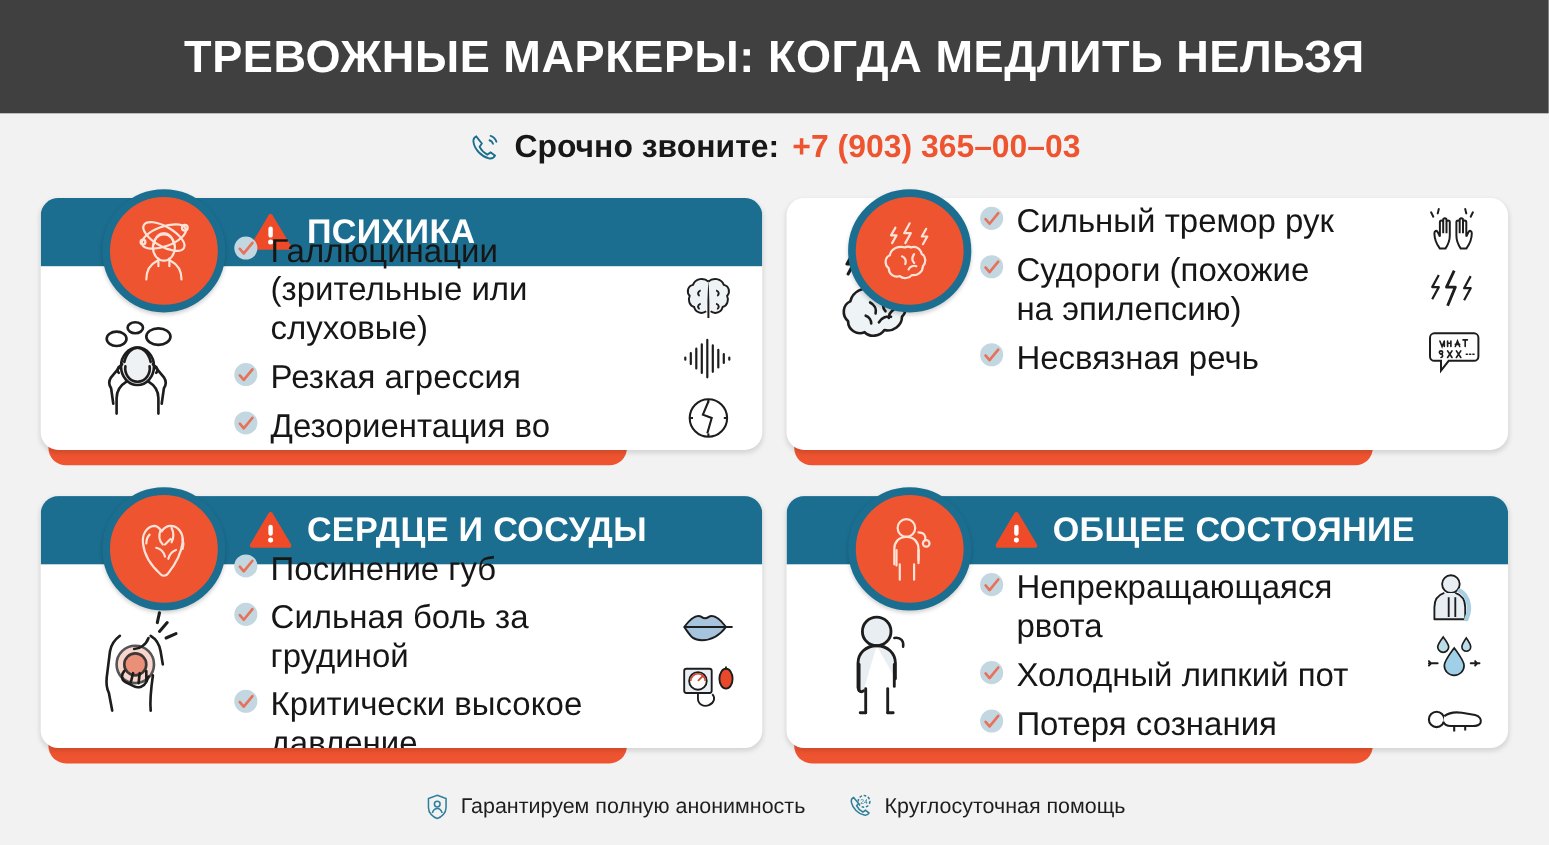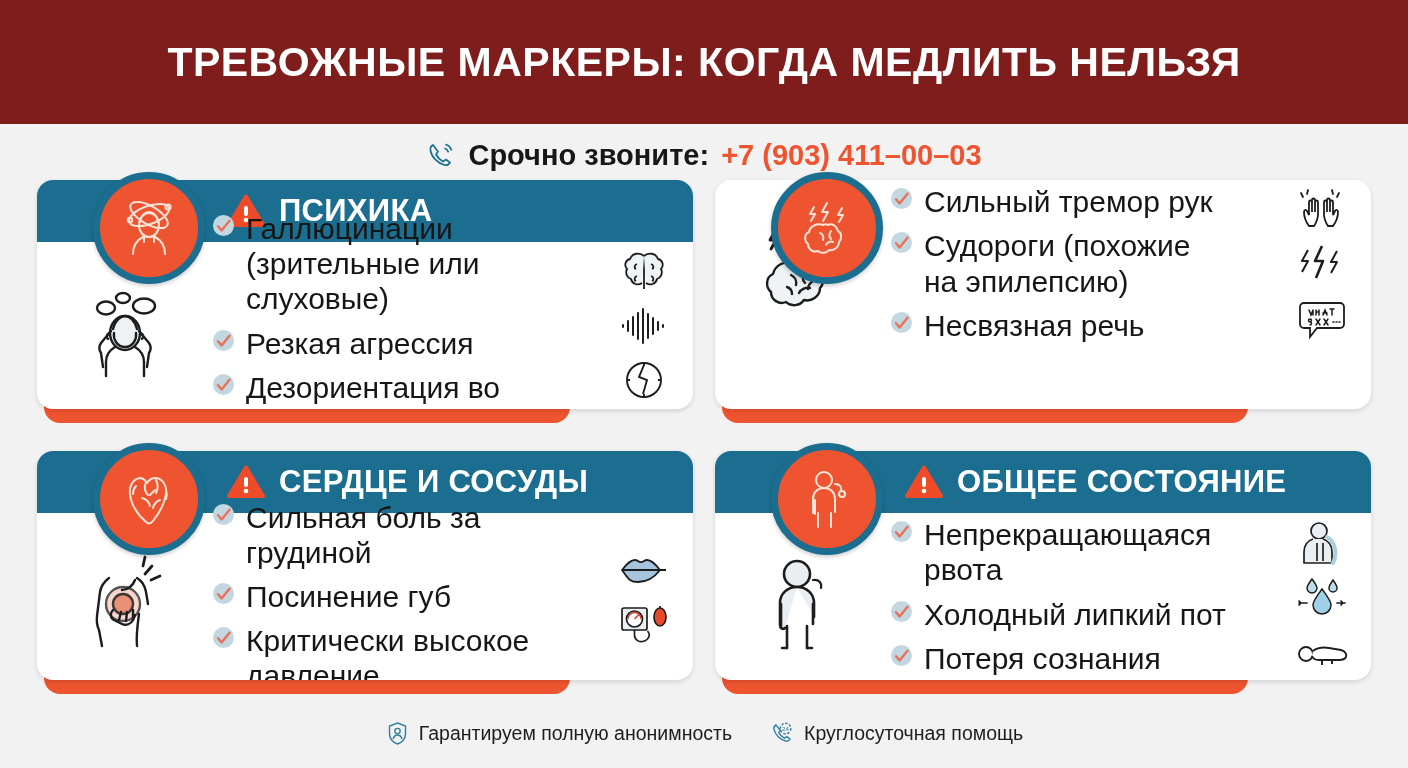--- a/index.html
+++ b/index.html
@@ -9,22 +9,22 @@
     height: 768px;
     background: #f2f2f2;
     font-family: "Liberation Sans", sans-serif;
     overflow: hidden;
     position: relative;
   }
 
   
   .banner {
     width: 1408px;
-    height: 124px;
-    background: #7f1d1d;
+    height: 103px;
+    background: #404040;
     display: flex;
     align-items: center;
     justify-content: center;
   }
   .banner-title {
     color: #ffffff;
     font-size: 41px;
     font-weight: bold;
     letter-spacing: 0.5px;
     text-transform: uppercase;
@@ -213,21 +213,21 @@
 </div>
 
 <div class="call-row">
   <span class="call-icon">
     <svg viewBox="0 0 30 30" fill="none" stroke="#1b6e90" stroke-width="1.7" stroke-linecap="round">
       <path d="M7 5c-2 1-3 3-2.5 5.5C5.5 17 12 23.5 18.5 25c2.5.5 4.5-.5 5.5-2.5l-4-3-3 2c-2.5-1.3-5.7-4.5-7-7l2-3-5-6.5z"></path>
       <path d="M20 4.5c2.5.8 4.5 2.8 5.3 5.3M19 8.5c1.5.5 2.7 1.7 3.2 3.2"></path>
     </svg>
   </span>
   <span class="call-text">Срочно звоните:</span>
-  <span class="call-phone">+7 (903) 411–00–03</span>
+  <span class="call-phone">+7 (903) 365–00–03</span>
 </div>
 
 <div class="grid">
 
   <div class="card">
     <div class="card-strip"></div>
     <div class="card-body">
       <div class="card-header">
         <span class="warn-icon">
           <svg viewBox="0 0 38 34">
@@ -399,28 +399,28 @@
             <path d="M48 60l-2 8M54 60l-1 9M60 58l0 9"></path>
             <path d="M72 22l7-8M78 28l9-4M70 14l2-9" stroke-width="2.8"></path>
           </svg>
         </div>
         <div class="bullets">
           <div class="bullet">
             <svg class="check" viewBox="0 0 23 23">
               <circle cx="11.5" cy="11.5" r="10.5" fill="#c3d7e1"></circle>
               <path d="M6 12.2l3.6 4.2L17.5 6.8" stroke="#e8715a" stroke-width="2.4" fill="none" stroke-linecap="round" stroke-linejoin="round"></path>
             </svg>
+            <span class="bullet-text">Посинение губ</span>
+          </div>
+          <div class="bullet">
+            <svg class="check" viewBox="0 0 23 23">
+              <circle cx="11.5" cy="11.5" r="10.5" fill="#c3d7e1"></circle>
+              <path d="M6 12.2l3.6 4.2L17.5 6.8" stroke="#e8715a" stroke-width="2.4" fill="none" stroke-linecap="round" stroke-linejoin="round"></path>
+            </svg>
             <span class="bullet-text">Сильная боль за грудиной</span>
-          </div>
-          <div class="bullet">
-            <svg class="check" viewBox="0 0 23 23">
-              <circle cx="11.5" cy="11.5" r="10.5" fill="#c3d7e1"></circle>
-              <path d="M6 12.2l3.6 4.2L17.5 6.8" stroke="#e8715a" stroke-width="2.4" fill="none" stroke-linecap="round" stroke-linejoin="round"></path>
-            </svg>
-            <span class="bullet-text">Посинение губ</span>
           </div>
           <div class="bullet">
             <svg class="check" viewBox="0 0 23 23">
               <circle cx="11.5" cy="11.5" r="10.5" fill="#c3d7e1"></circle>
               <path d="M6 12.2l3.6 4.2L17.5 6.8" stroke="#e8715a" stroke-width="2.4" fill="none" stroke-linecap="round" stroke-linejoin="round"></path>
             </svg>
             <span class="bullet-text">Критически высокое давление</span>
           </div>
         </div>
         <div class="right-icons">

